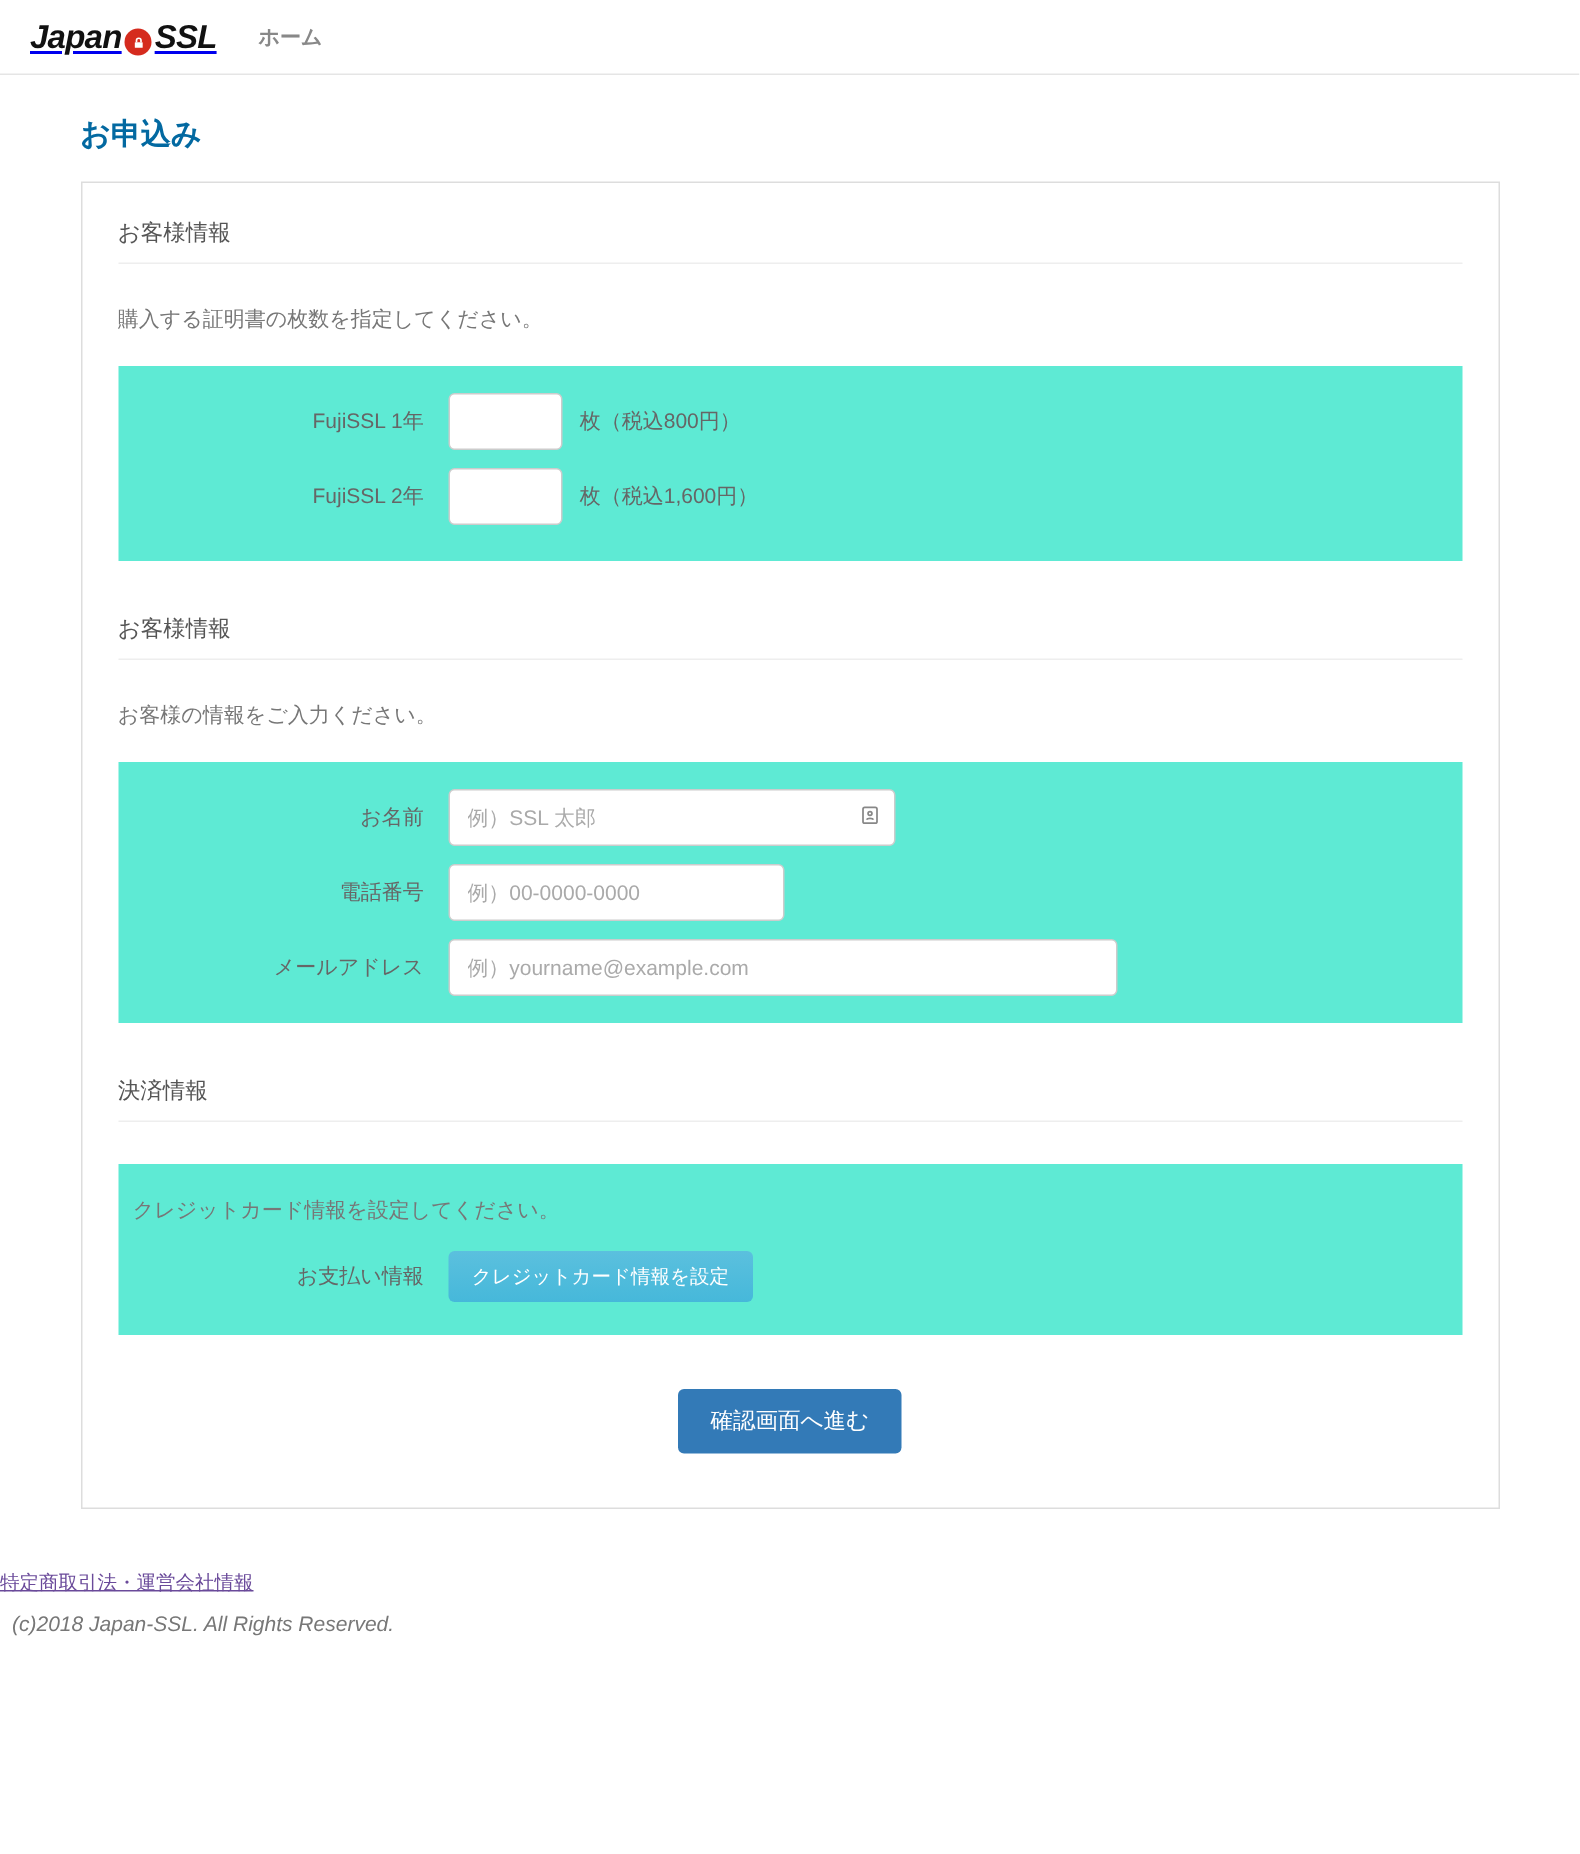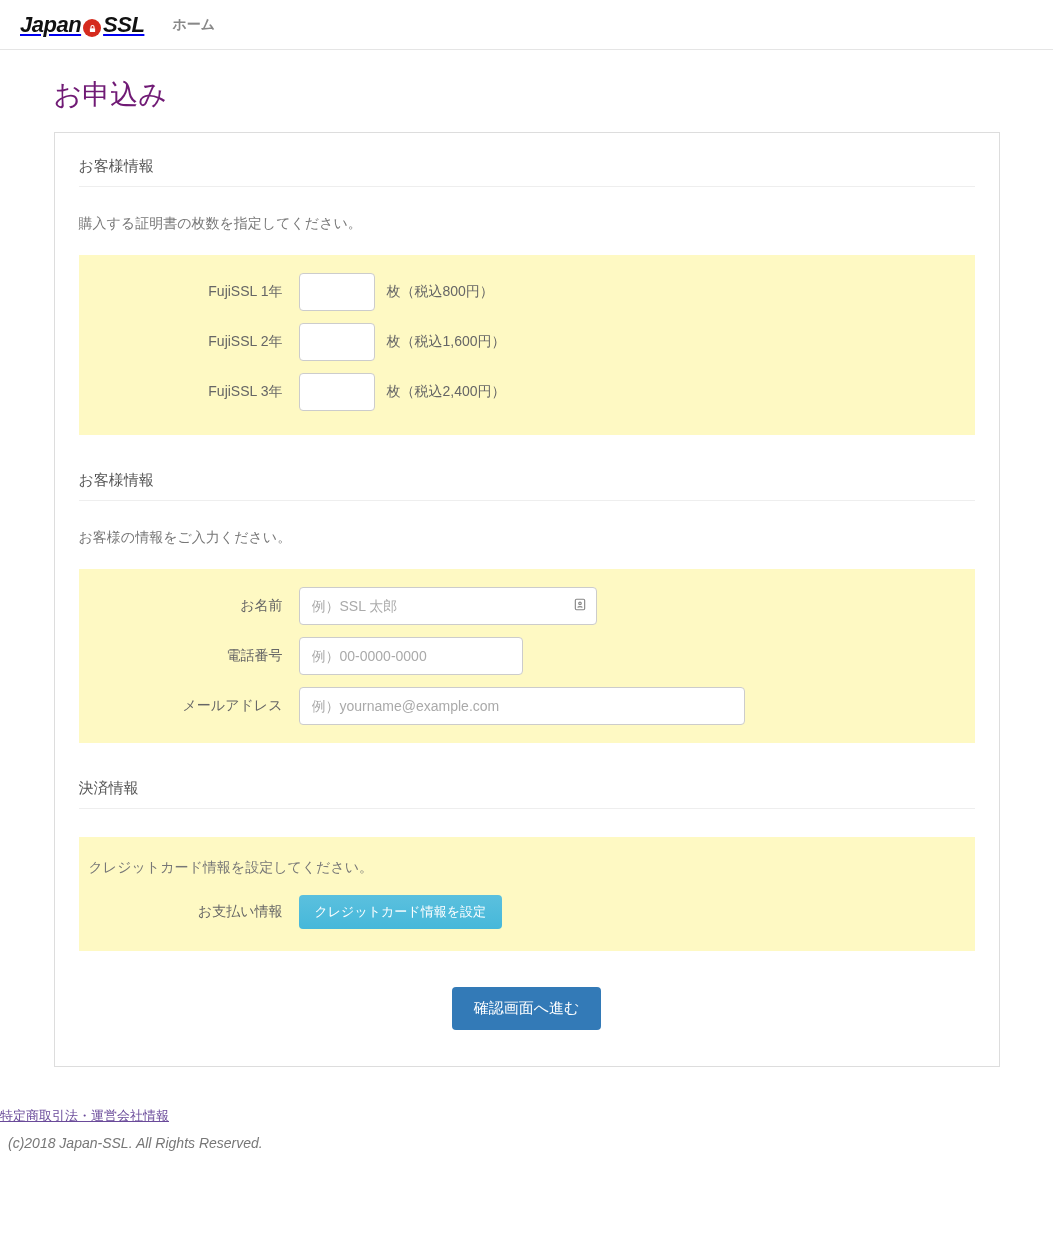--- a/index.html
+++ b/index.html
@@ -47,23 +47,23 @@
     text-decoration: none;
     font-style: normal;
     font-weight: bold;
   }
   .container {
     max-width: 1010px;
     margin: 0 auto;
     padding: 0 32px;
   }
   .page-title {
-    font-size: 28px;
-    font-weight: normal;
-    color: #701a75;
+    font-size: 20px;
+    font-weight: bold;
+    color: #0369a1;
     margin: 26px 0 18px 0;
   }
   .panel {
     border: 1px solid #ddd;
     padding: 24px 24px 36px 24px;
     margin-bottom: 40px;
   }
   .section { margin-bottom: 36px; }
   .section:last-child { margin-bottom: 0; }
   .section-title {
@@ -71,21 +71,21 @@
     font-size: 15px;
     padding-bottom: 10px;
     border-bottom: 1px solid #eee;
     margin-bottom: 28px;
   }
   .section-desc {
     color: #777;
     margin-bottom: 22px;
   }
   .inner-block {
-    background: #fef9c3;
+    background: #5eead4;
     padding: 18px 0 24px 0;
     margin-bottom: 10px;
   }
   .form-row {
     display: flex;
     align-items: center;
     margin-bottom: 12px;
   }
   .form-row:last-child { margin-bottom: 0; }
   .form-label {
@@ -180,25 +180,20 @@
         <div class="form-row">
           <div class="form-label">FujiSSL 1年</div>
           <input class="form-control qty-input" type="text" style="">
           <span class="unit-price">枚（税込800円）</span>
         </div>
         <div class="form-row">
           <div class="form-label">FujiSSL 2年</div>
           <input class="form-control qty-input" type="text" style="">
           <span class="unit-price">枚（税込1,600円）</span>
         </div>
-        <div class="form-row">
-          <div class="form-label">FujiSSL 3年</div>
-          <input class="form-control qty-input" type="text" style="">
-          <span class="unit-price">枚（税込2,400円）</span>
-        </div>
       </div>
     </div>
 
     <div class="section">
       <div class="section-title">お客様情報</div>
       <div class="section-desc">お客様の情報をご入力ください。</div>
       <div class="inner-block" style="padding:18px 0;">
         <div class="form-row">
           <div class="form-label">お名前</div>
           <span class="name-wrap">

